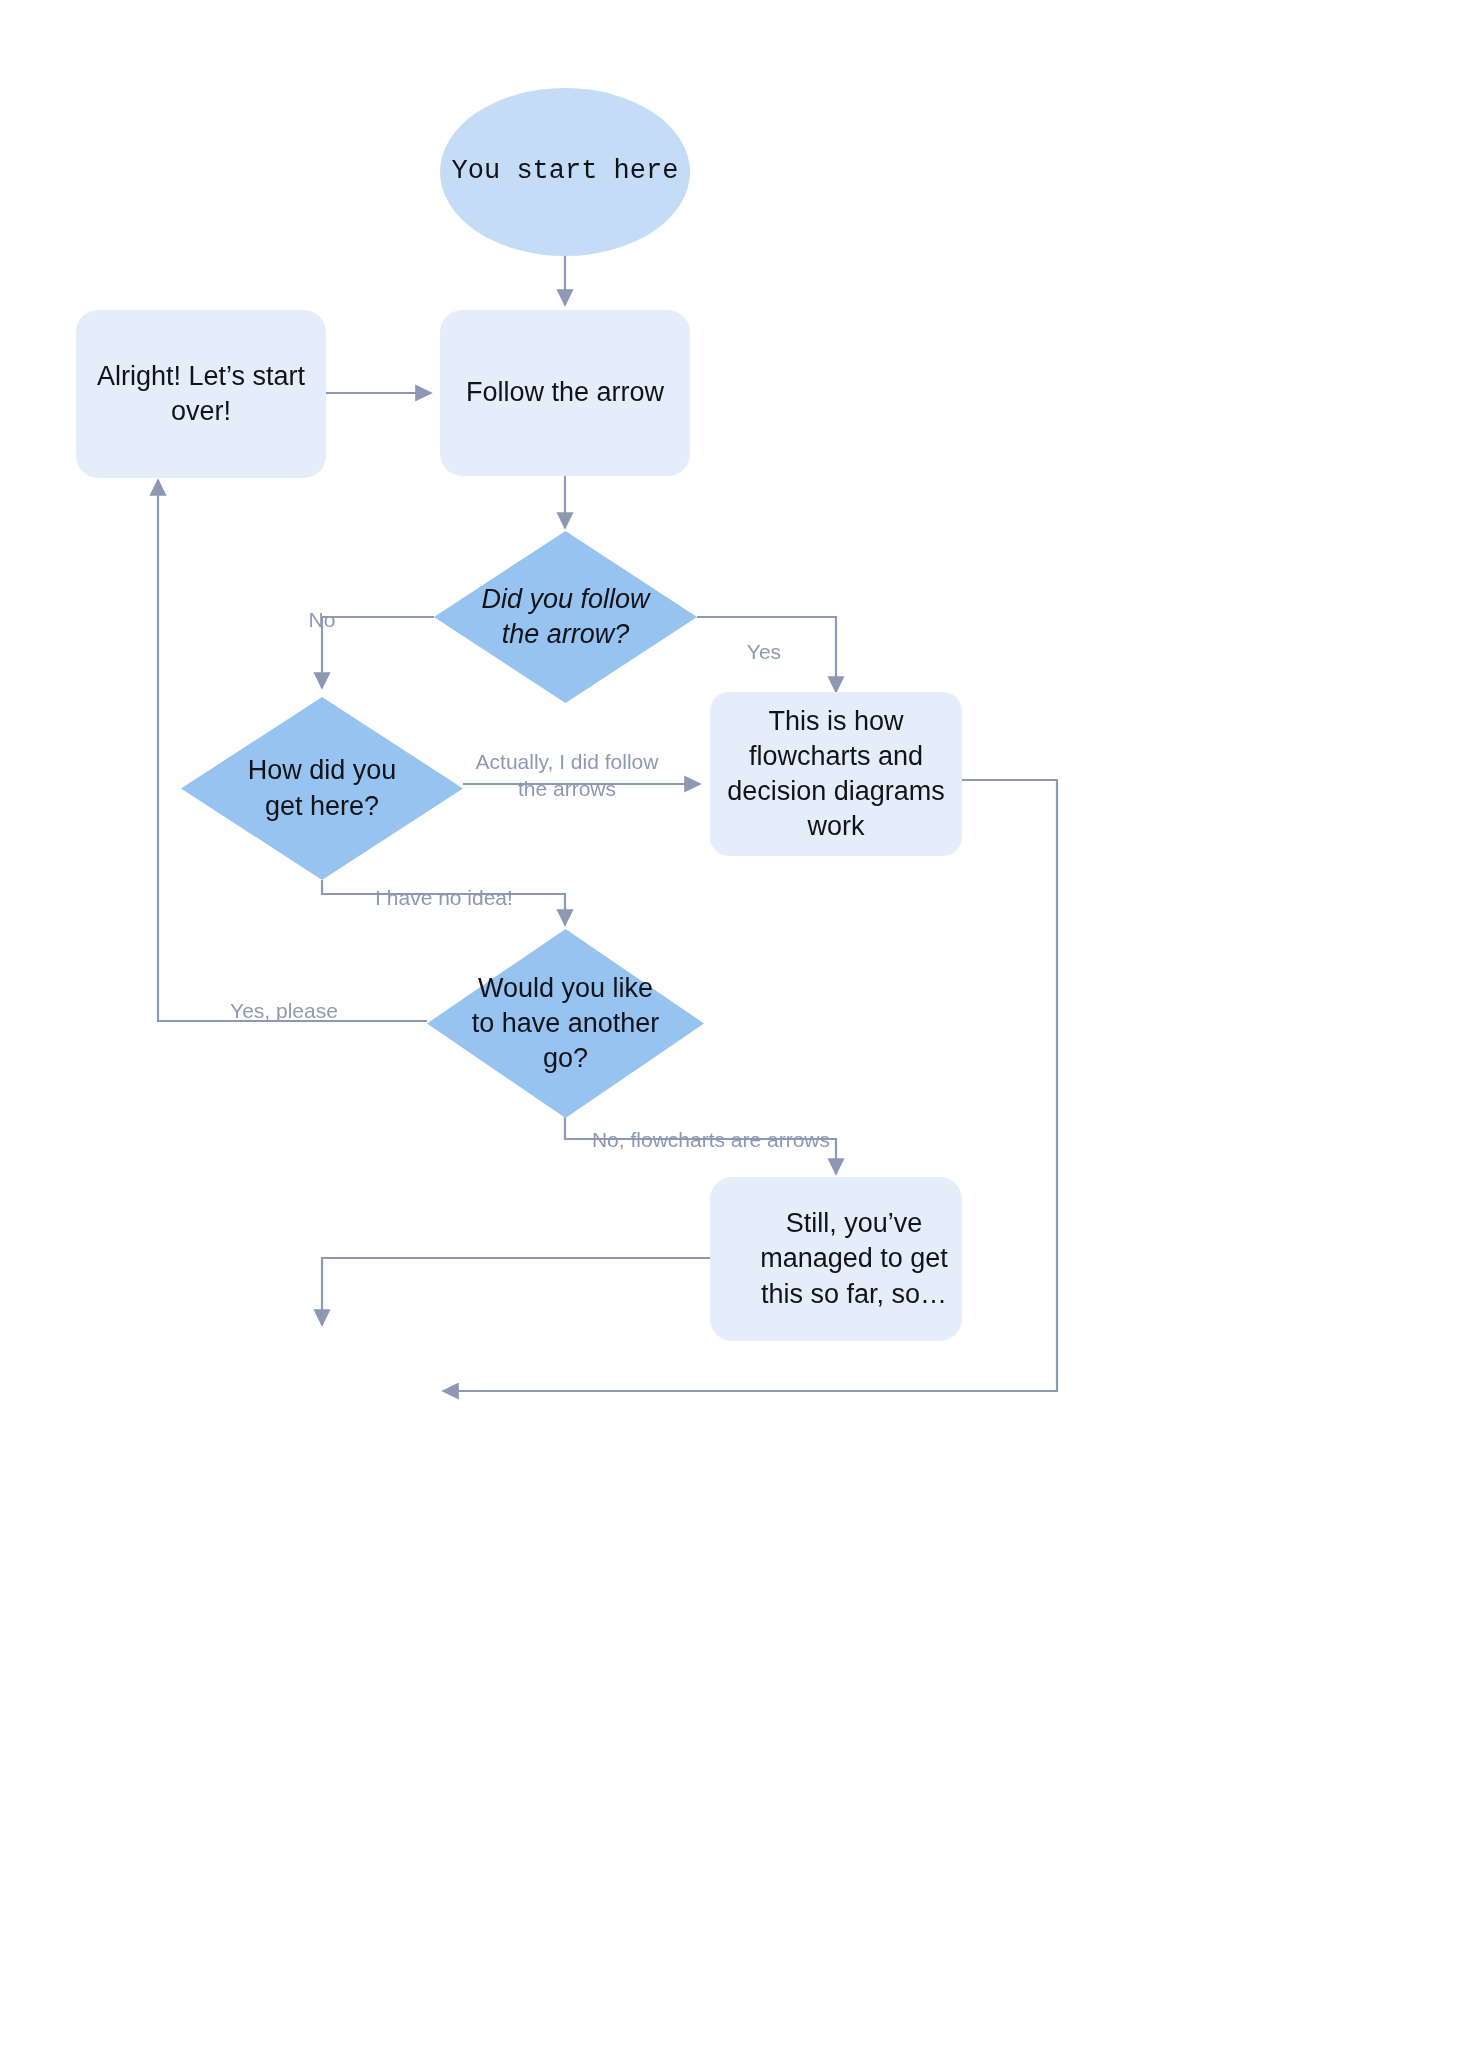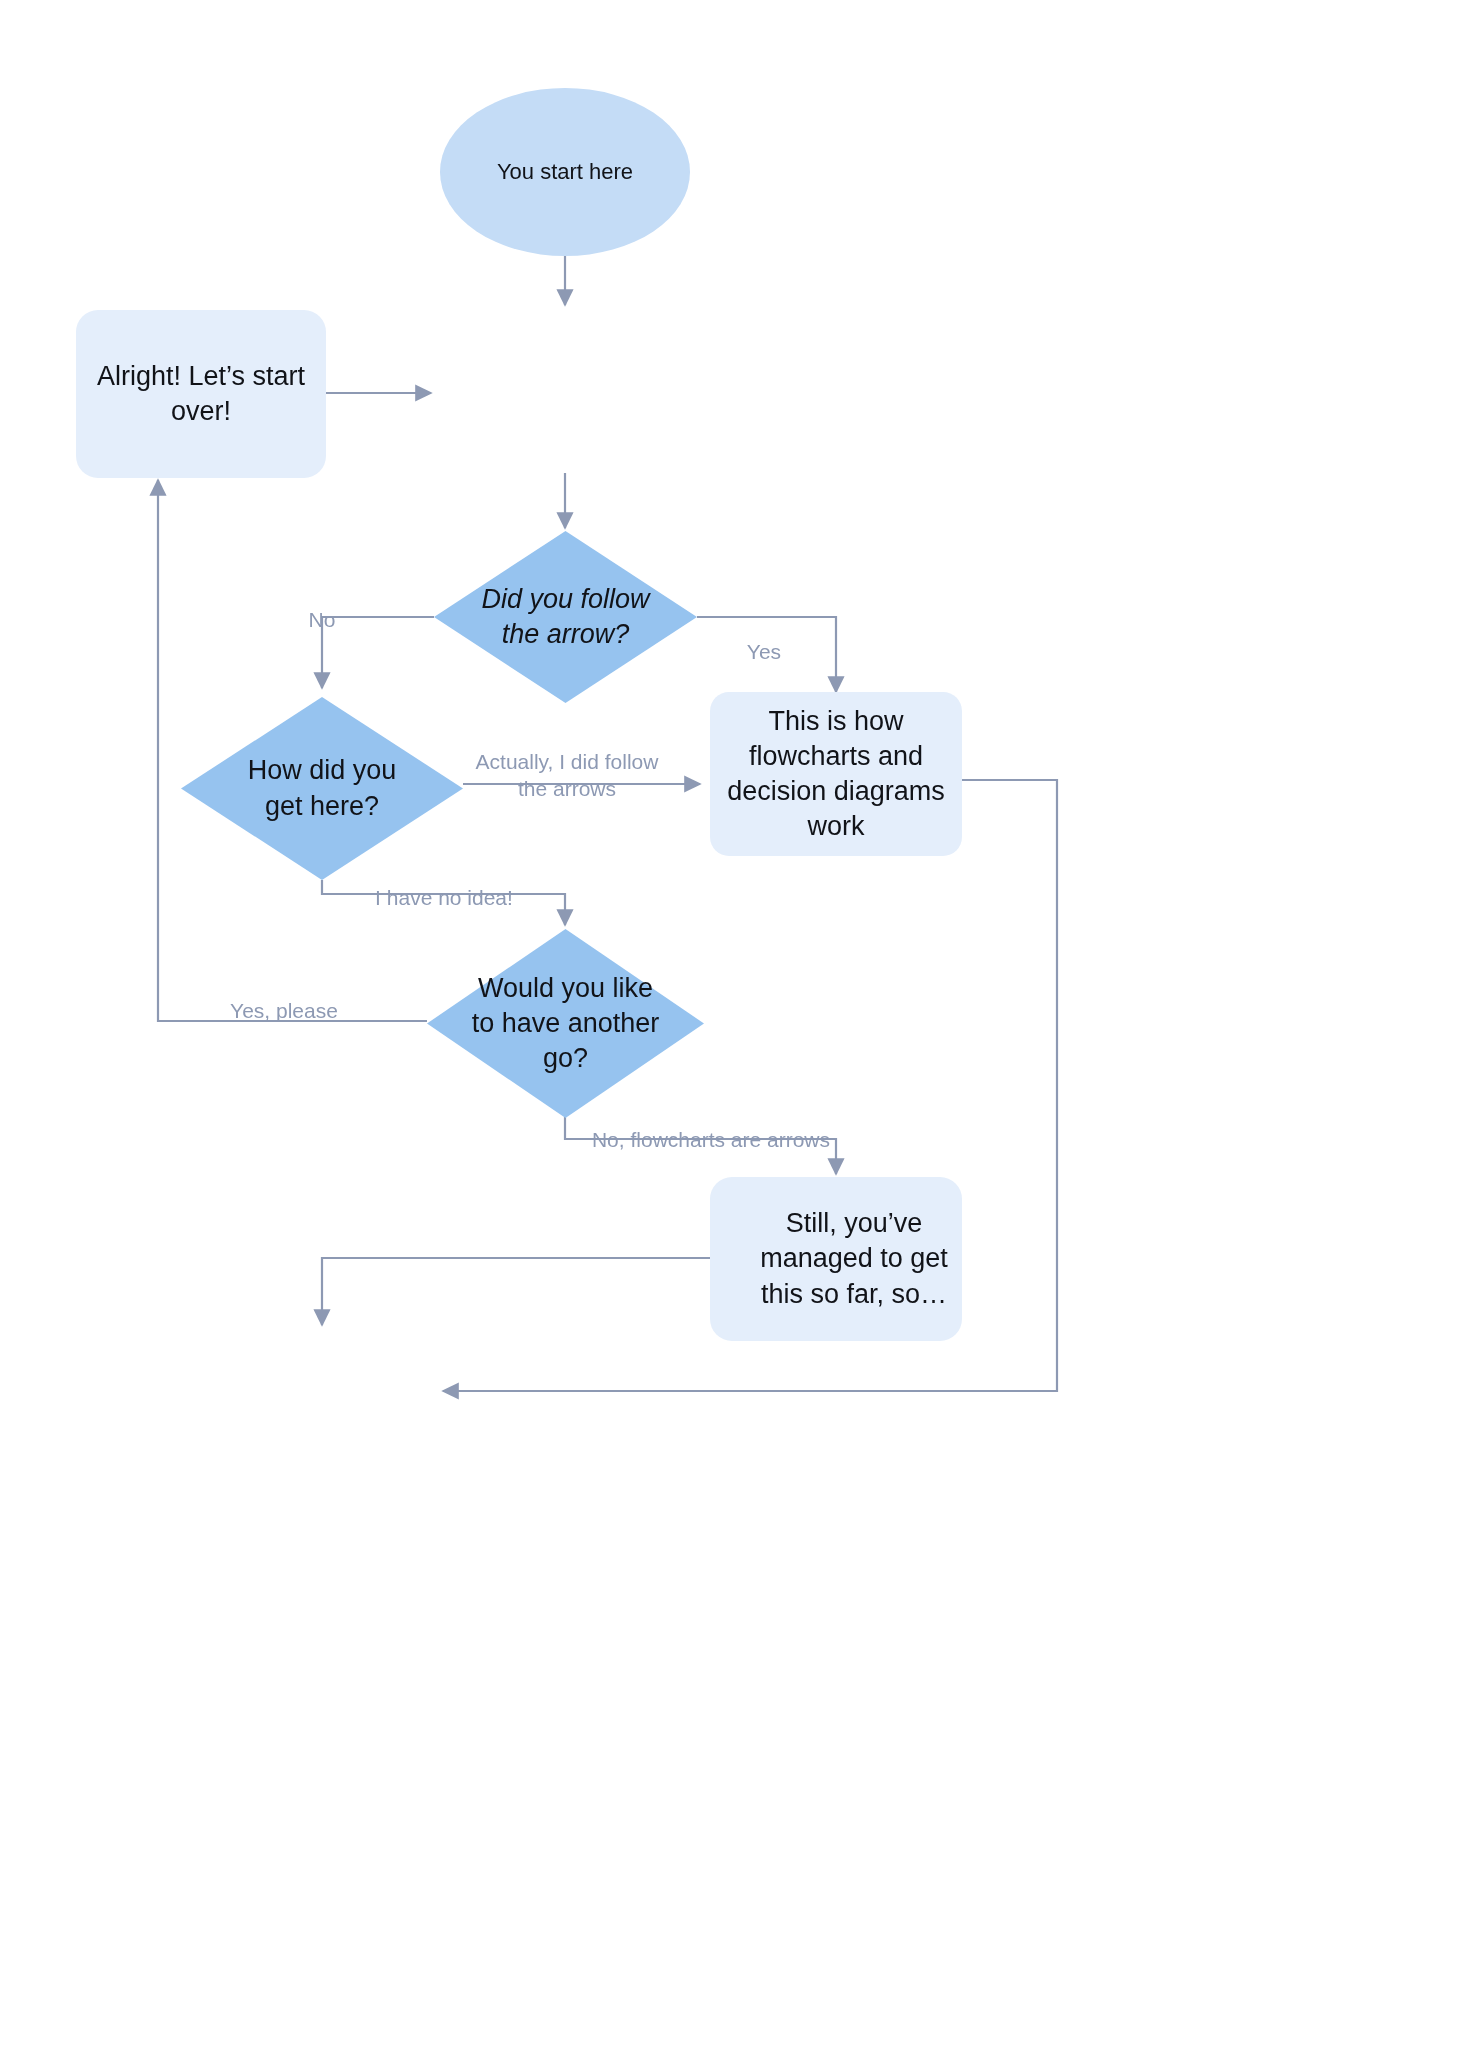--- a/index.html
+++ b/index.html
@@ -34,21 +34,22 @@
     box-sizing: border-box;
   }
   .node .label {
     white-space: pre-line;
     line-height: 1.30;
     padding: 0 10px;
   }
   .terminator {
     background: #c4dcf6;
     border-radius: 50%;
-    font-size: 22px;
+    font-size: 27px;
+    font-family: Liberation Mono, monospace;
   }
   .process {
     background: #e4eefb;
     border-radius: 22px;
     font-size: 27px;
   }
   .decision-wrap {
     position: absolute;
   }
   .decision-shape {
@@ -121,20 +122,23 @@
 
   <div class="node terminator" style="left:440px; top:88px; width:250px; height:168px;">
     <span class="label">You start here</span>
   </div>
 
   <div class="node process" style="left:76px; top:310px; width:250px; height:168px;">
     <span class="label">Alright! Let’s start
 over!</span>
   </div>
 
+  <div class="node process" style="left:440px; top:310px; width:250px; height:166px;">
+    <span class="label">Follow the arrow</span>
+  </div>
 
   <div class="decision-wrap" style="left:434px; top:531px; width:263px; height:172px;font-style:italic;">
     <svg class="decision-shape" viewBox="0 0 263 172" preserveAspectRatio="none">
       <polygon points="131.5,0 263,86 131.5,172 0,86" fill="#96c3ef"></polygon>
     </svg>
     <div class="decision-text">Did you follow
 the arrow?</div>
   </div>
 
   <div class="decision-wrap" style="left:181px; top:697px; width:282px; height:183px;">

